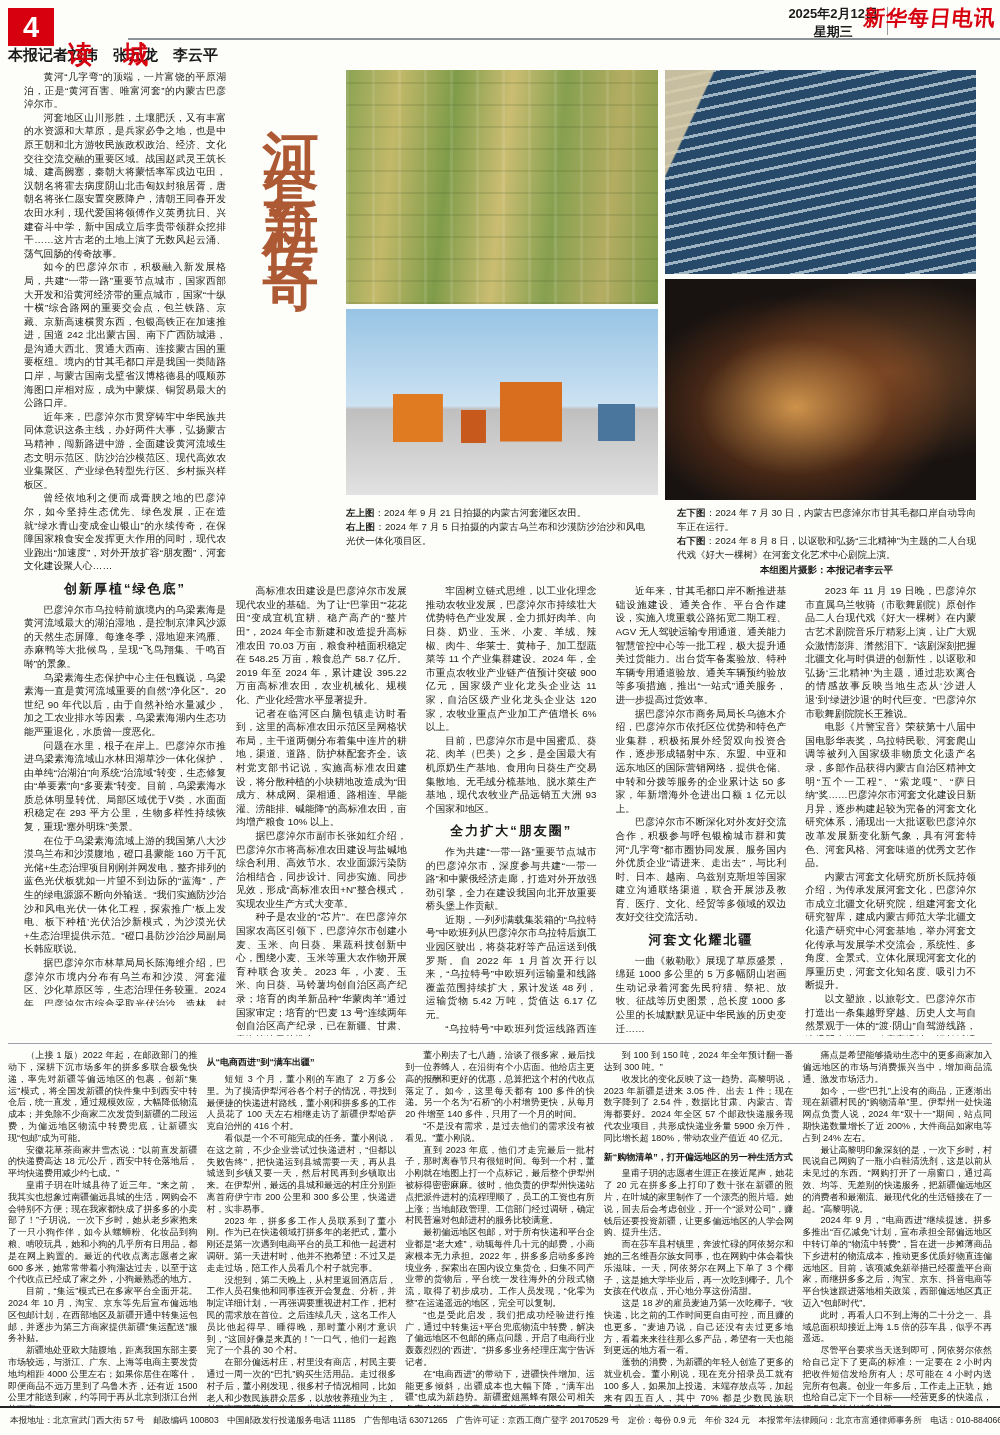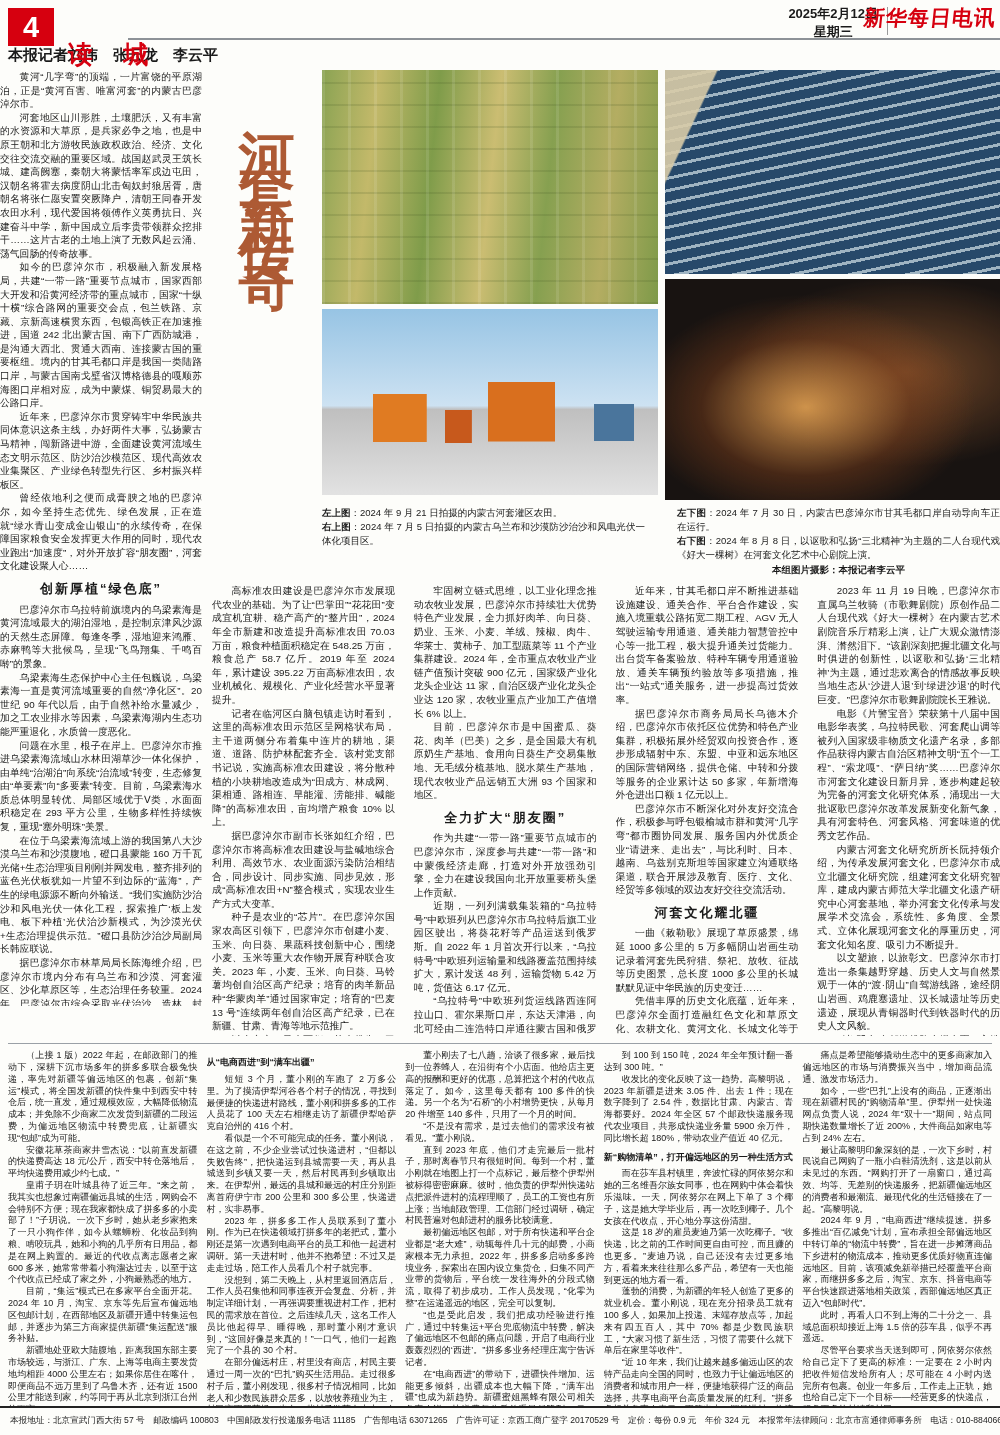--- a/index.html
+++ b/index.html
@@ -11,21 +11,21 @@
   .header{ position:relative; height:46px; padding:6px 8px 0; }
   .pagenum{ position:absolute; left:8px; top:8px; width:46px; height:38px; background:var(--red); color:#fff; font-size:29px; font-weight:bold; display:flex; align-items:center; justify-content:center; }
   .section{ position:absolute; left:68px; top:8px; color:var(--red); font-size:25px; font-weight:900; letter-spacing:12px; font-family:"Liberation Serif",serif;margin-top:30px; }
   .header-rule{ position:absolute; left:128px; right:0; top:38px; border-top:2px solid #8d9297; }
   .dateblock{ position:absolute; right:122px; top:5px; text-align:center; font-size:13px; font-weight:bold; line-height:1.4; }
   .vertsep{ position:absolute; right:112px; top:7px; height:28px; border-left:1px solid #9a9a9a; }
   .masthead{ position:absolute; right:4px; top:4px; color:var(--red); font-size:21px; font-weight:900; font-family:"Liberation Serif",serif; transform:skewX(-6deg); letter-spacing:1px; }
 
   .byline{ margin:0 0 5px 8px; font-weight:bold; font-size:15px; }
 
-  .lead-body{ display:flex; padding:0 0; }
+  .lead-body{ display:flex; padding:0 24px; }
   .col1{ width:202px; flex:none; margin-right:10px; height:936px; overflow:hidden; }
   .lead-right{ flex:1; min-width:0; }
   .lead-top{ display:flex; height:430px; }
   .vtitle-wrap{ width:110px; flex:none; display:flex; justify-content:center; }
   .vtitle{ writing-mode:vertical-rl; text-orientation:upright; font-size:56px; font-weight:bold; color:var(--brown); font-family:"Liberation Serif",serif; letter-spacing:32px; margin-top:16px; }
   .photos{ flex:1; display:flex; gap:7px; min-width:0; }
   .pcol{ flex:1; display:flex; flex-direction:column; gap:5px; min-width:0; }
   .photo{ width:100%; }
   .photo-farm{ height:234px;
     background:
@@ -207,20 +207,21 @@
         <div class="blk b-p">直到 2023 年底，他们才走完最后一批村子，那时离春节只有很短时间。每到一个村，董小刚就在地图上打一个点标记，最后整个伊犁州被标得密密麻麻。彼时，他负责的伊犁州快递站点把派件进村的流程理顺了，员工的工资也有所上涨；当地邮政管理、工信部门经过调研，确定村民普遍对包邮进村的服务比较满意。</div>
         <div class="blk b-p">最初偏远地区包邮，对于所有快递和平台企业都是“老大难”，动辄每件几十元的邮费，小商家根本无力承担。2022 年，拼多多启动多多跨境业务，探索出在国内设立集货仓，归集不同产业带的货物后，平台统一发往海外的分段式物流，取得了初步成功。工作人员发现，“化零为整”在运递遥远的地区，完全可以复制。</div>
         <div class="blk b-p">“也是受此启发，我们把成功经验进行推广，通过中转集运+平台兜底物流中转费，解决了偏远地区不包邮的痛点问题，开启了电商行业轰轰烈烈的‘西进’。”拼多多业务经理庄寓宁告诉记者。</div>
         <div class="blk b-p">在“电商西进”的带动下，进疆快件增加、运能更多倾斜，出疆成本也大幅下降，“满车出疆”也成为新趋势。新疆蜜姐黑蜂有限公司相关负责人说，快递费每公斤首重最低降到 8 元、续重 2 元，如果是三公斤的产品，只需要邮费 12 元，大件的产品更是达到 2.5 元/公斤，运费比此前大大降低。</div>
       </div>
     <div class="ccol">
 
     <div class="blk b-p">到 100 到 150 吨，2024 年全年预计翻一番达到 300 吨。”</div>
         <div class="blk b-p">收发比的变化反映了这一趋势。高黎明说，2023 年新疆是进来 3.05 件、出去 1 件；现在数字降到了 2.54 件，数据比甘肃、内蒙古、青海都要好。2024 年全区 57 个邮政快递服务现代农业项目，共形成快递业务量 5900 余万件，同比增长超 180%，带动农业产值近 40 亿元。</div>
         <div class="blk b-h2">新“购物清单”，打开偏远地区的另一种生活方式</div>
+        <div class="blk b-p">皇甫子玥的志愿者生涯正在接近尾声，她花了 20 元在拼多多上打印了数十张在新疆的照片，在叶城的家里制作了一个漂亮的照片墙。她说，回去后会考虑创业，开一个“派对公司”，赚钱后还要投资新疆，让更多偏远地区的人学会网购、提升生活。</div>
         <div class="blk b-p">而在莎车县村镇里，奔波忙碌的阿依努尔和她的三名维吾尔族女同事，也在网购中体会着快乐滋味。一天，阿依努尔在网上下单了 3 个椰子，这是她大学毕业后，再一次吃到椰子。几个女孩在代收点，开心地分享这份清甜。</div>
         <div class="blk b-p">这是 18 岁的雇员麦迪乃第一次吃椰子。“收快递，比之前的工作时间更自由可控，而且赚的也更多。”麦迪乃说，自己还没有去过更多地方，看着来来往往那么多产品，希望有一天也能到更远的地方看一看。</div>
         <div class="blk b-p">蓬勃的消费，为新疆的年轻人创造了更多的就业机会。董小刚说，现在充分招录员工就有 100 多人，如果加上投递、末端存放点等，加起来有四五百人，其中 70% 都是少数民族职工，“大家习惯了新生活，习惯了需要什么就下单后在家里等收件”。</div>
         <div class="blk b-p">“近 10 年来，我们让越来越多偏远山区的农特产品走向全国的同时，也致力于让偏远地区的消费者和城市用户一样，便捷地获得广泛的商品选择，共享电商平台高质量发展的红利。”拼多多相关负责人表示，不管出山，还是进村，物流成本高企一直是行业痛点，而直击这一</div>
       </div>
     <div class="ccol">
 
     <div class="blk b-p">痛点是希望能够撬动生态中的更多商家加入偏远地区的市场与消费振兴当中，增加商品流通、激发市场活力。</div>
         <div class="blk b-p">如今，一些“巴扎”上没有的商品，正逐渐出现在新疆村民的“购物清单”里。伊犁州一处快递网点负责人说，2024 年“双十一”期间，站点同期快递数量增长了近 200%，大件商品如家电等占到 24% 左右。</div>
         <div class="blk b-p">最让高黎明印象深刻的是，一次下乡时，村民说自己网购了一瓶小白鞋清洗剂，这是以前从未见过的东西。“网购打开了一扇窗口，通过高效、均等、无差别的快递服务，把新疆偏远地区的消费者和最潮流、最现代化的生活链接在了一起。”高黎明说。</div>

